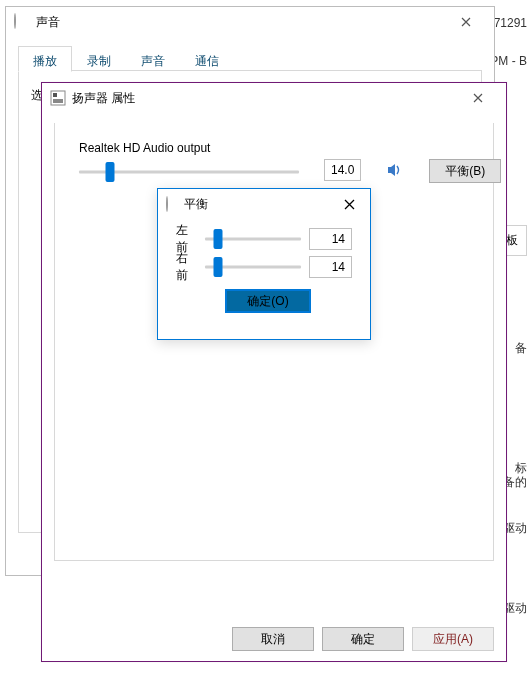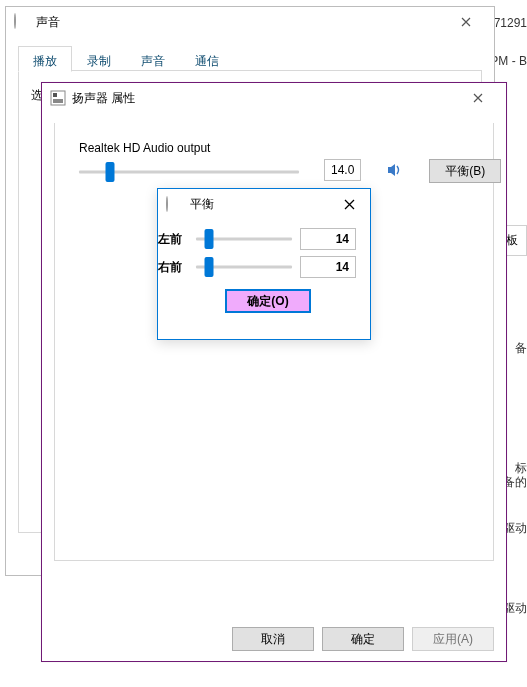--- a/index.html
+++ b/index.html
@@ -67,39 +67,39 @@
   }
   .valbox {
     width: 60px; height: 22px; border: 1px solid #bfbfbf; background: #fff;
     text-align: right; padding: 2px 6px; line-height: 16px;
   }
   .spk-icon { width: 22px; height: 22px; display: inline-flex; align-items: center; }
   .btn {
     height: 24px; padding: 0 14px; background: #e1e1e1; border: 1px solid #adadad;
     display: inline-flex; align-items: center; justify-content: center; min-width: 72px;
   }
-  .btn.primary { border: 2px solid #0078d7; background: #f0abfc; margin-left: 8px; }
-  .btn.disabled { color: #737373; border-color: #cfcfcf; background: #efefef; }
+  .btn.primary { border: 2px solid #0078d7; background: #0369a1; margin-left: 8px; }
+  .btn.disabled { color: #7f1d1d; border-color: #cfcfcf; background: #efefef; }
 
   .props-footer {
     position: absolute; bottom: 10px; right: 12px; display: flex; gap: 8px;
   }
   .props-footer .btn { min-width: 82px; }
 
   
   .balance-dlg {
     position: absolute; left: 157px; top: 188px; width: 214px; height: 152px;
     background: #fff; border: 1px solid #0078d7;
     box-shadow: 0 3px 12px rgba(0,0,0,0.15);
   }
   .balance-title { display: flex; align-items: center; height: 30px; padding: 0 6px 0 8px; }
   .balance-title .title { flex: 1; }
   .balance-title .close2 { width: 30px; height: 24px; display: flex; align-items: center; justify-content: center; color: #000; }
   .balance-title .close2 svg { width: 11px; height: 11px; }
-  .bal-body { padding: 6px 0 8px; font-weight: bold; }
+  .bal-body { padding: 6px 18px 8px; }
   .bal-row { display: flex; align-items: center; gap: 8px; height: 28px; }
   .bal-row .lbl { width: 30px; }
   .bal-row .slider { flex: 0 0 96px; }
   .bal-row .valbox { width: 56px; }
   .bal-footer { display: flex; justify-content: center; margin-top: 8px; }
 
   .balance-btn-outer { margin-left: auto; }
 
   .speaker-svg { width: 18px; height: 18px; }
 </style>
@@ -178,21 +178,21 @@
   <div class="props-footer">
     <div class="btn">取消</div>
     <div class="btn">确定</div>
     <div class="btn disabled">应用(A)</div>
   </div>
 </div>
 
 <div class="balance-dlg">
   <div class="balance-title">
     <span class="icon"><span class="sphere" style="width:12px;height:12px;"></span></span>
-    <span class="title" style="margin-left:22px;">平衡</span>
+    <span class="title" style="margin-left:16px;">平衡</span>
     <span class="close2">
       <svg viewBox="0 0 11 11">
           <path d="M1 1 L10 10 M10 1 L1 10" stroke="#000" stroke-width="1.3"></path>
         </svg>
     </span>
   </div>
   <div class="bal-body">
     <div class="bal-row">
       <span class="lbl">左前</span>
       <div class="slider">

